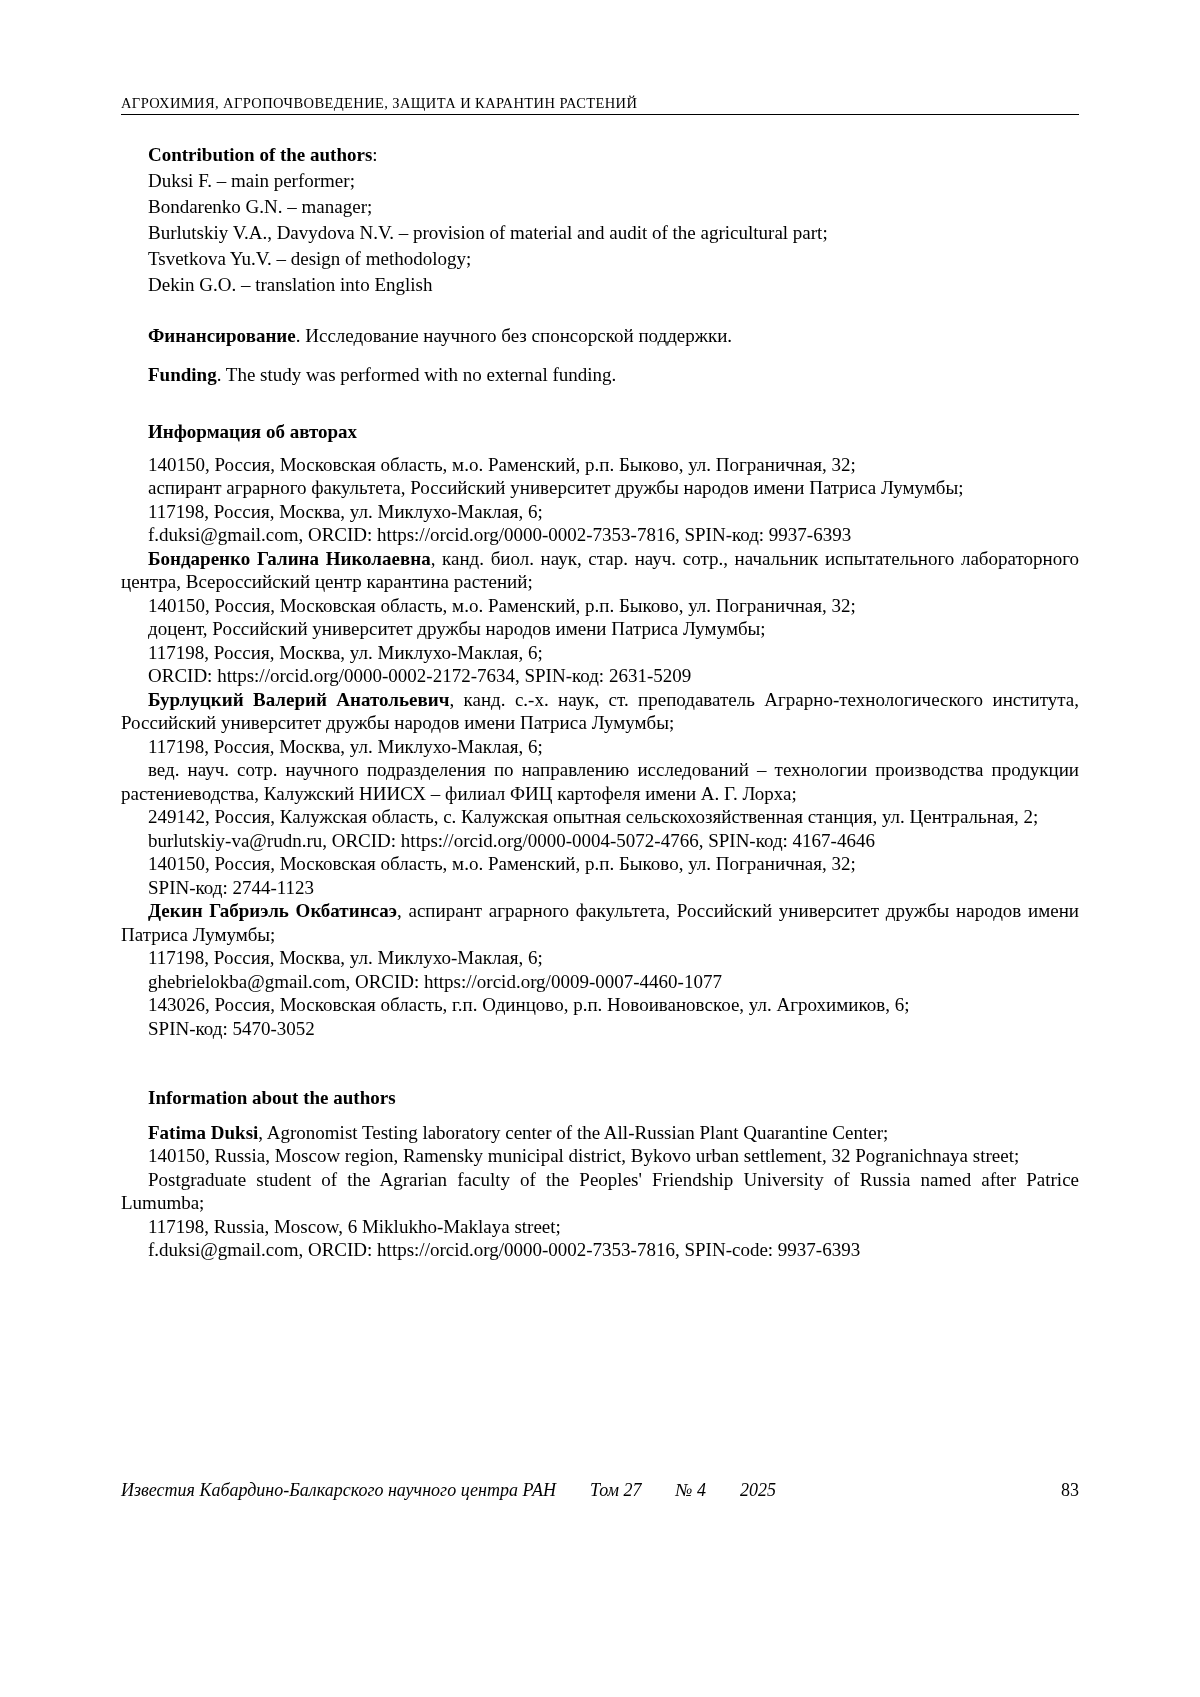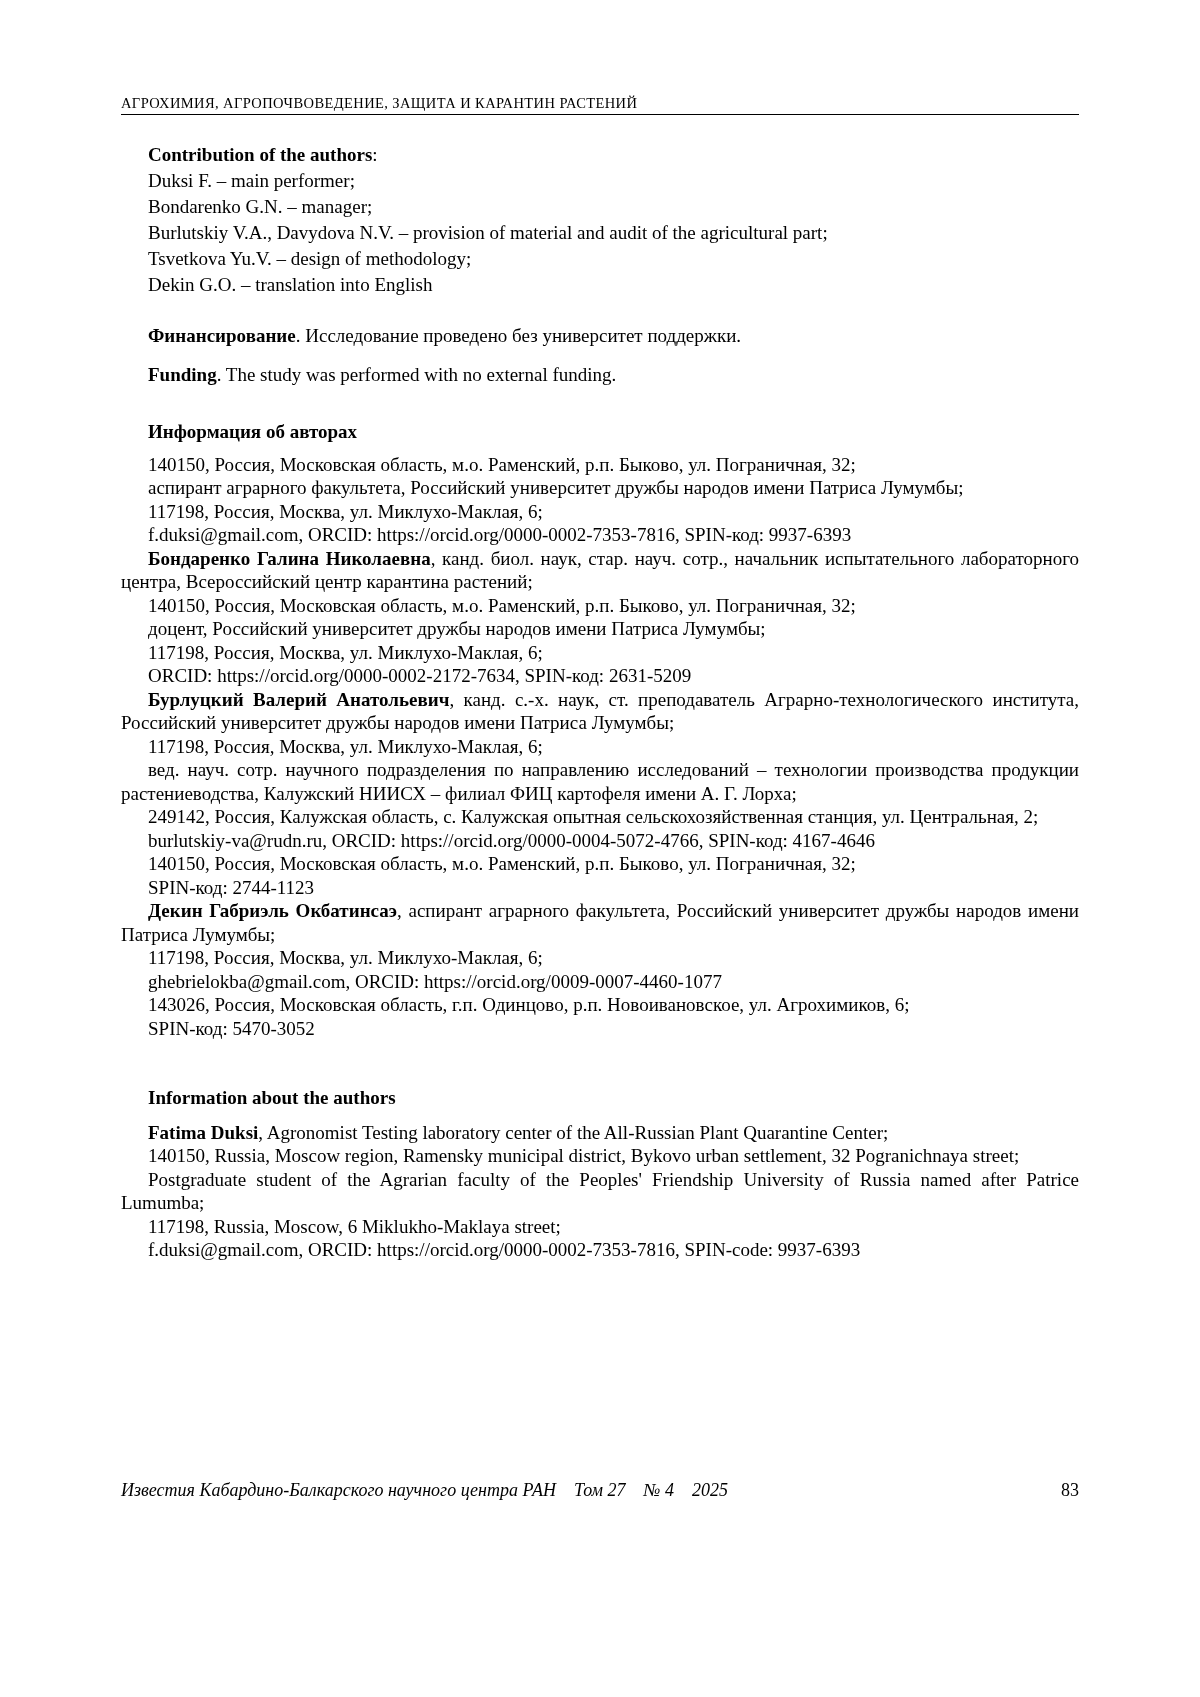--- a/index.html
+++ b/index.html
@@ -53,21 +53,21 @@
   .footer {
     position: absolute;
     left: 121px;
     top: 1480px;
     width: 958px;
     display: flex;
     justify-content: space-between;
     align-items: baseline;
     font-size: 18px;
   }
-  .footer-journal { font-style: italic; display: inline-flex; gap: 0; font-family: Liberation Serif, serif; }
+  .footer-journal { font-style: italic; display: inline-flex; gap: 16px; font-family: Liberation Serif, serif; }
   .footer-journal span { margin-right: 18px; }
   .footer-page { font-style: normal; }
 </style>
 </head>
 <body>
 
 <div class="running-head">АГРОХИМИЯ, АГРОПОЧВОВЕДЕНИЕ, ЗАЩИТА И КАРАНТИН РАСТЕНИЙ</div>
 <div class="head-rule"></div>
 
 <main class="content">
@@ -75,21 +75,21 @@
   <section class="sec-contribution">
     <p class="para"><span class="b">Contribution of the authors</span><span>:</span></p>
     <p class="para">Duksi F. – main performer;</p>
     <p class="para">Bondarenko G.N. – manager;</p>
     <p class="para">Burlutskiy V.A., Davydova N.V. – provision of material and audit of the agricultural part;</p>
     <p class="para">Tsvetkova Yu.V. – design of methodology;</p>
     <p class="para">Dekin G.O. – translation into English</p>
   </section>
 
   <section class="sec-funding">
-    <p class="para"><span class="b">Финансирование</span><span>. Исследование проведено без университет поддержки.</span></p>
+    <p class="para"><span class="b">Финансирование</span><span>. Исследование научного без спонсорской поддержки.</span></p>
     <p class="para p-funding-en"><span class="b">Funding</span><span>. The study was performed with no external funding.</span></p>
   </section>
 
   <section class="sec-authors-ru">
     <p class="para heading-para"><span class="b">Информация об авторах</span></p>
 
     <p class="para">140150, Россия, Московская область, м.о. Раменский, р.п. Быково, ул. Пограничная, 32;</p>
     <p class="para">аспирант аграрного факультета, Российский университет дружбы народов имени Патриса Лумумбы;</p>
     <p class="para">117198, Россия, Москва, ул. Миклухо-Маклая, 6;</p>
     <p class="para">f.duksi@gmail.com, ORCID: https://orcid.org/0000-0002-7353-7816, SPIN-код: 9937-6393</p>

